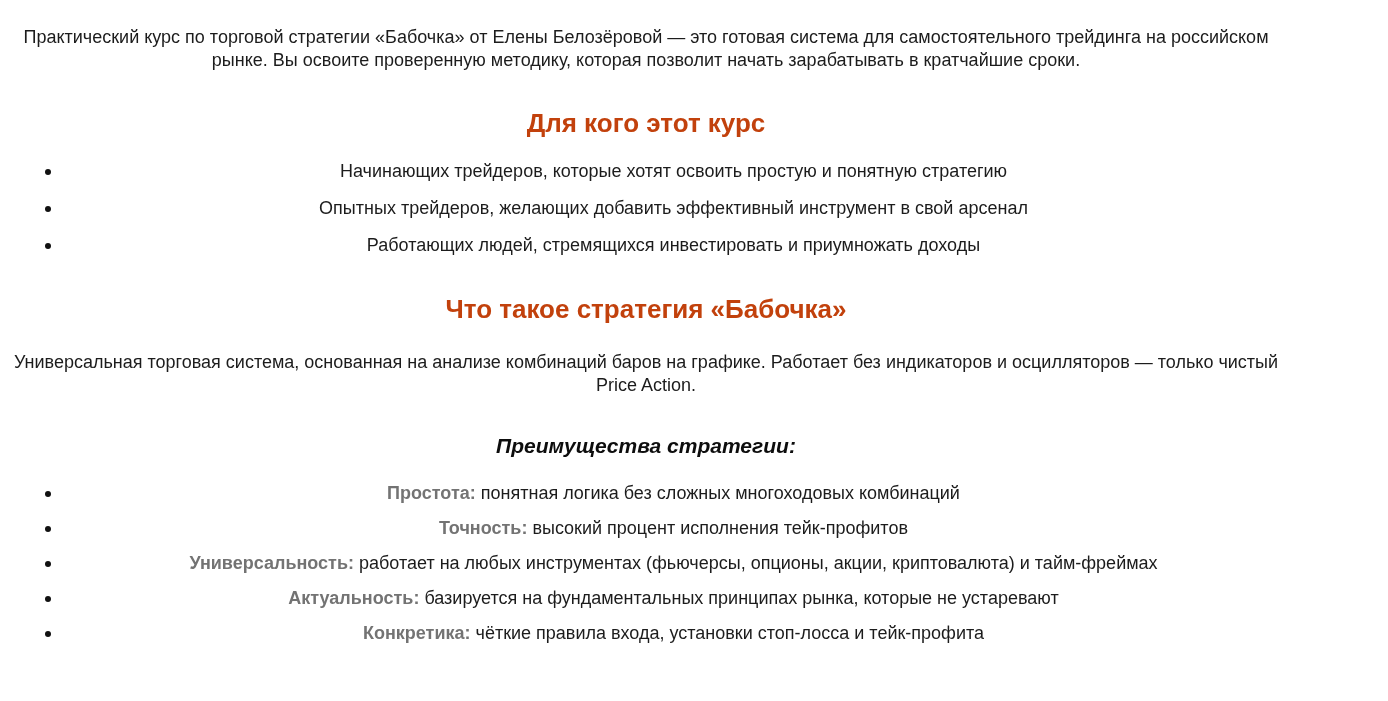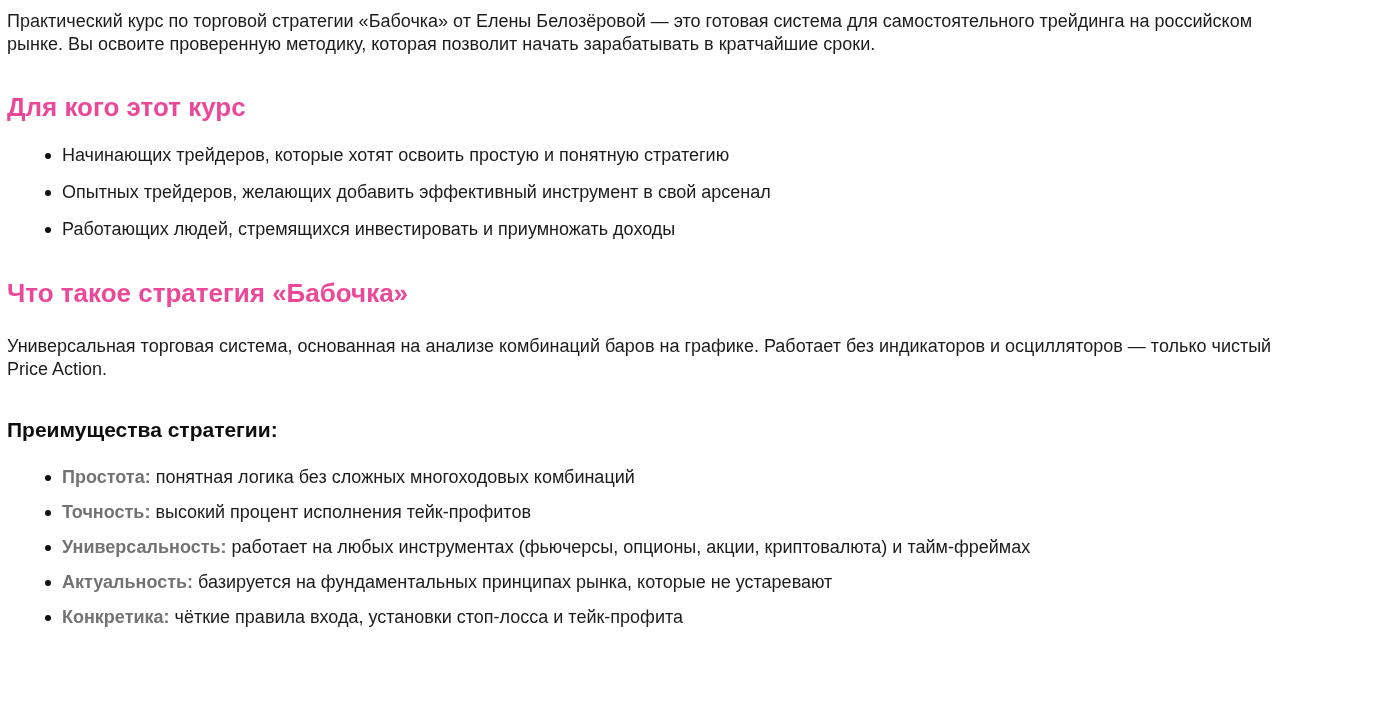--- a/index.html
+++ b/index.html
@@ -8,36 +8,37 @@
       background: #ffffff;
     }
     body {
       width: 1388px;
       height: 701px;
       overflow: hidden;
       font-family: "Liberation Sans", "DejaVu Sans", sans-serif;
       color: #1a1a1a;
     }
     .page {
-      padding: 8px 7px 0 7px;
+      padding: 24px 7px 0 7px;
       box-sizing: border-box;
       width: 1292px;
+      text-align: center;
     }
     p.body-text {
       font-size: 18px;
       line-height: 23px;
       margin: 0;
       color: #1c1c1c;
     }
     h2.section-title {
       font-size: 26px;
       font-weight: 700;
       line-height: 30px;
       margin: 0;
-      color: #ec4899;
+      color: #c2410c;
     }
     h3.sub-title {
       font-size: 21px;
       font-weight: 700;
       line-height: 26px;
       margin: 0;
       color: #0d0d0d;
     }
     ul.bullets {
       list-style: none;
@@ -63,21 +64,21 @@
     ul.bullets li .term {
       font-weight: 700;
       color: #737373;
     }
     #intro { margin-top: 2px; }
     #audience-title { margin-top: 36px; }
     #audience-list { margin-top: 22px; }
     #audience-list li + li { margin-top: 14px; }
     #strategy-title { margin-top: 37px; }
     #strategy-desc { margin-top: 27px; }
-    #advantages-title { margin-top: 36px; }
+    #advantages-title { margin-top: 36px; font-style: italic; }
     #advantages-list { margin-top: 23px; }
     #advantages-list li + li { margin-top: 12px; }
   </style>
 </head>
 <body>
 
 <div class="page">
 
   <p class="body-text" id="intro">Практический курс по торговой стратегии «Бабочка» от Елены Белозёровой — это готовая система для самостоятельного трейдинга на российском рынке. Вы освоите проверенную методику, которая позволит начать зарабатывать в кратчайшие сроки.</p>
 

